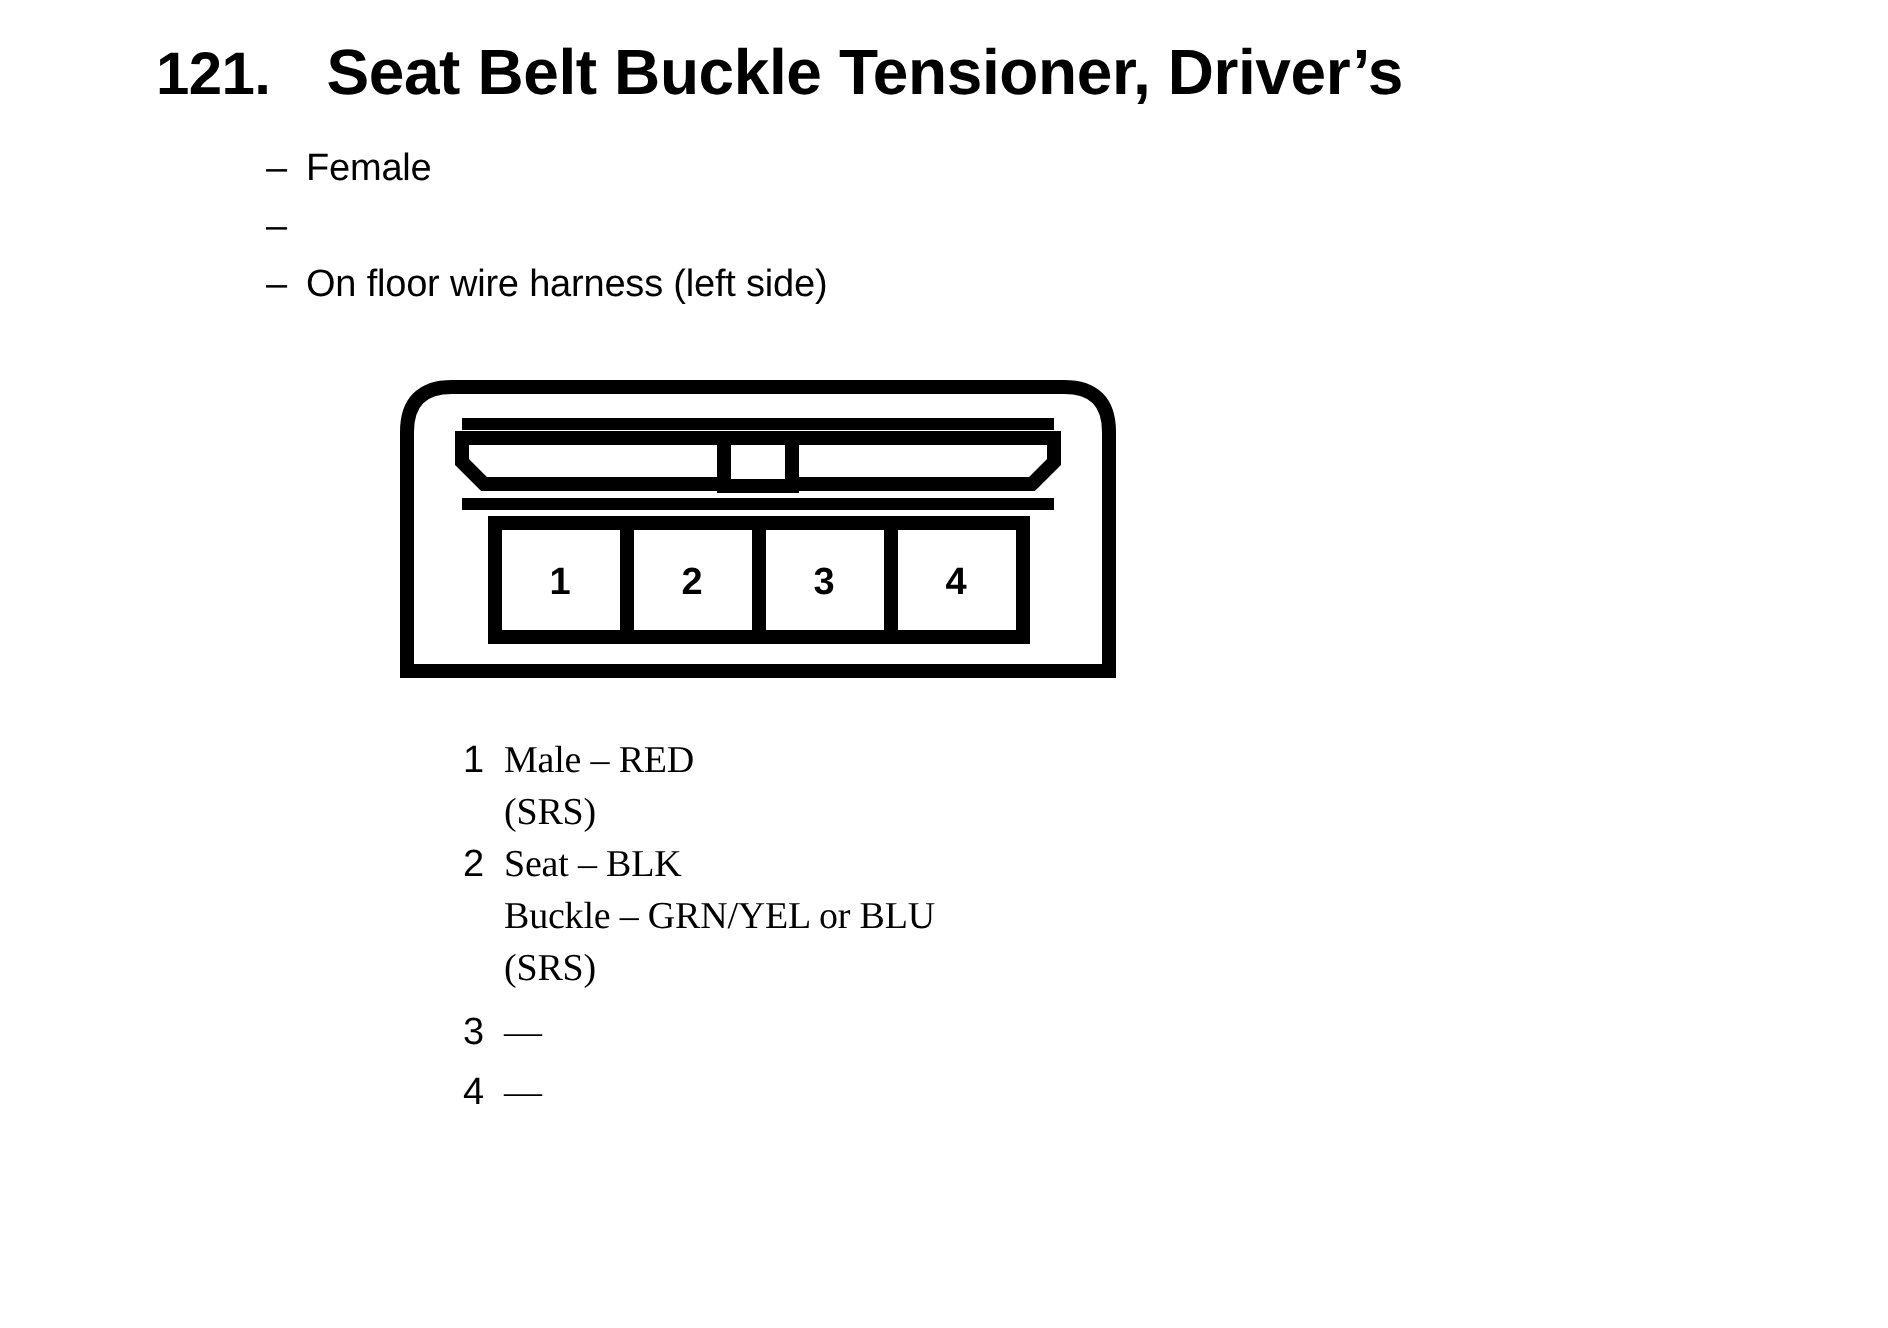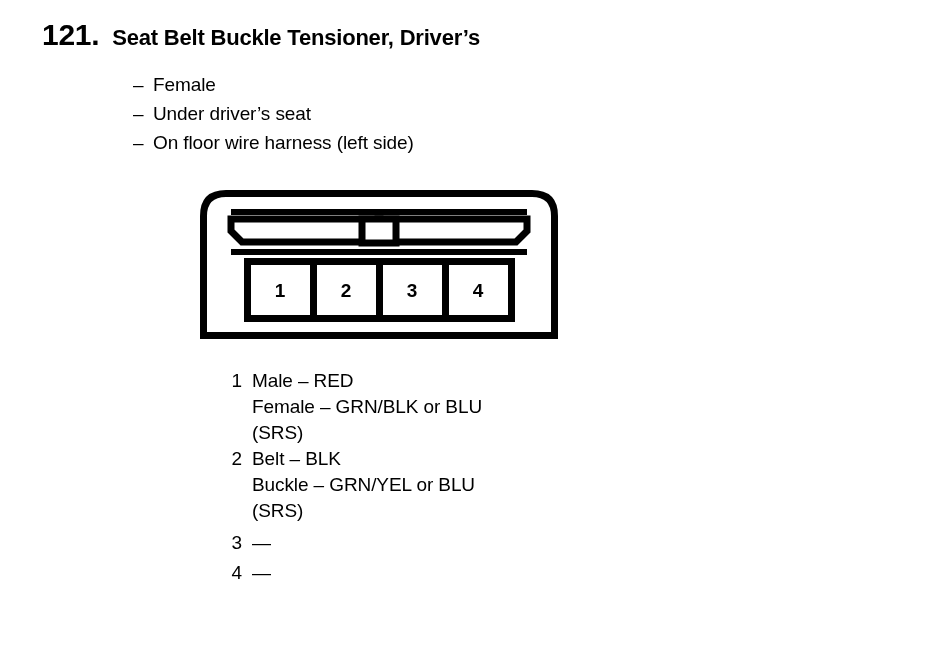--- a/index.html
+++ b/index.html
@@ -23,25 +23,26 @@
     left: 42px;
     top: 18px;
     display: flex;
     align-items: baseline;
     white-space: nowrap;
   }
   #title-number {
     font-size: 30px;
     font-weight: bold;
     letter-spacing: -0.3px;
+    margin-left: 36px;
   }
   #title-text {
-    font-size: 22px;
+    font-size: 32px;
     font-weight: bold;
-    margin-left: 13px;
+    margin-left: 28px;
     letter-spacing: -0.2px;
     text-align: center;
   }
 
   
   #spec-list {
     position: absolute;
     left: 133px;
     top: 70px;
   }
@@ -98,38 +99,38 @@
     line-height: 26px;
     letter-spacing: -0.1px;
   }
   .legend-desc {
     padding-left: 10px;
   }
   .legend-desc-line {
     line-height: 26px;
     white-space: nowrap;
     letter-spacing: -0.1px;
+    font-family: Liberation Serif, serif;
   }
 </style>
 </head>
 <body>
 
 <div id="title-block">
   <span id="title-number">121.</span>
   <span id="title-text">Seat Belt Buckle Tensioner, Driver’s</span>
 </div>
 
 <div id="spec-list">
   <div class="spec-line">
     <span class="spec-dash">–</span>
     <span class="spec-label">Female</span>
   </div>
   <div class="spec-line">
     <span class="spec-dash">–</span>
-    <span class="spec-label">Under driver’s seat</span>
   </div>
   <div class="spec-line">
     <span class="spec-dash">–</span>
     <span class="spec-label">On floor wire harness (left side)</span>
   </div>
 </div>
 
 <div id="connector-diagram">
   <svg id="connector-inner" viewBox="0 0 358 149" xmlns="http://www.w3.org/2000/svg">
 
@@ -158,29 +159,28 @@
     <text class="pin-number" x="278" y="107">4</text>
   </svg>
 </div>
 
 <div id="pin-legend">
 
   <div class="legend-row">
     <div class="legend-num">1</div>
     <div class="legend-desc">
       <div class="legend-desc-line">Male – RED</div>
-      <div class="legend-desc-line">Female – GRN/BLK or BLU</div>
       <div class="legend-desc-line">(SRS)</div>
     </div>
   </div>
 
   <div class="legend-row">
     <div class="legend-num">2</div>
     <div class="legend-desc">
-      <div class="legend-desc-line">Belt – BLK</div>
+      <div class="legend-desc-line">Seat – BLK</div>
       <div class="legend-desc-line">Buckle – GRN/YEL or BLU</div>
       <div class="legend-desc-line">(SRS)</div>
     </div>
   </div>
 
   <div class="legend-row" style="margin-top:6px;">
     <div class="legend-num">3</div>
     <div class="legend-desc">
       <div class="legend-desc-line">—</div>
     </div>

